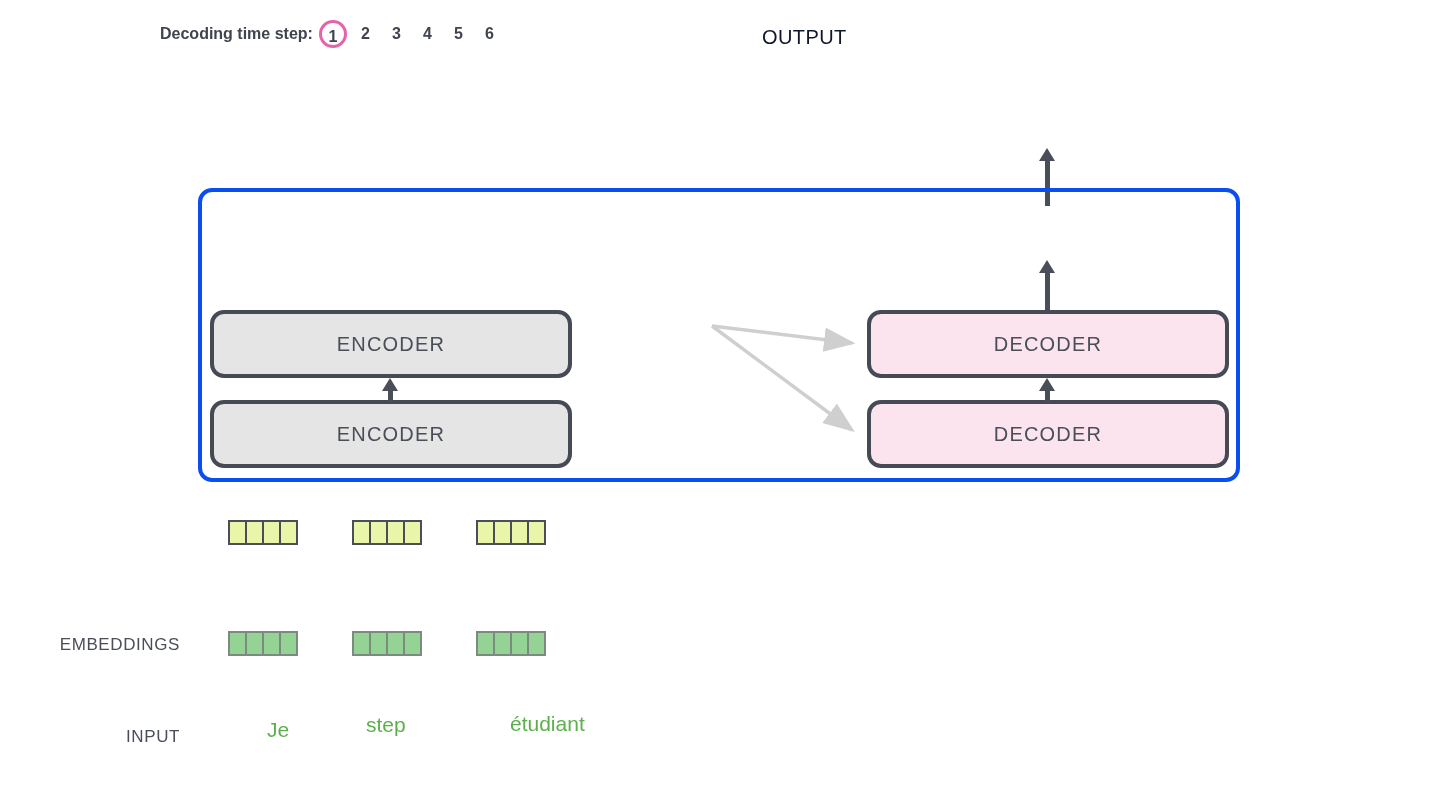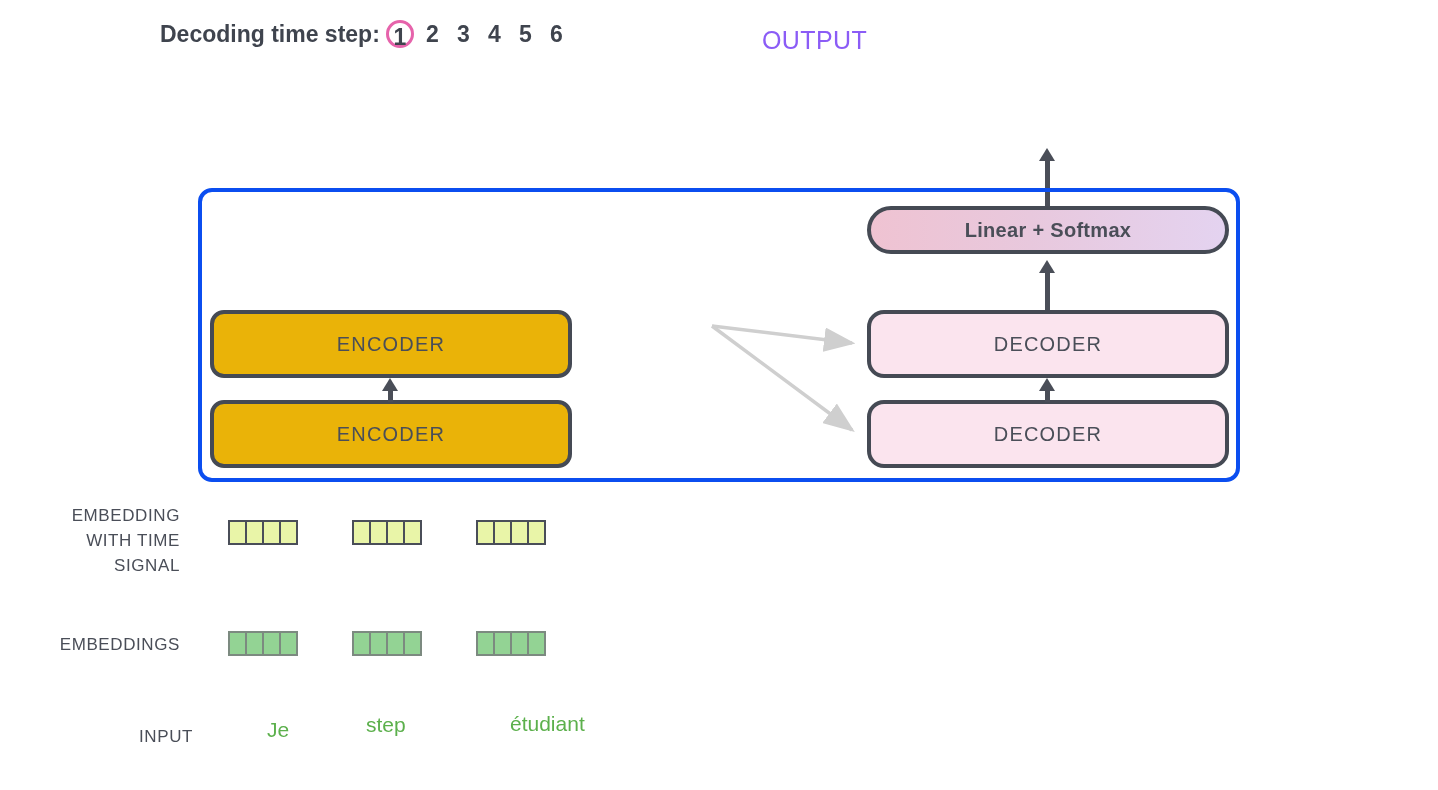--- a/index.html
+++ b/index.html
@@ -19,21 +19,21 @@
     overflow: hidden;
   }
 
   
   .timestep-row {
     position: absolute;
     left: 160px;
     top: 20px;
     display: flex;
     align-items: center;
-    font-size: 23px;
+    font-size: 16px;
     font-weight: bold;
     color: #3f444e;
     white-space: nowrap;
   }
   .timestep-label { margin-right: 6px; }
   .step-num {
     width: 31px;
     text-align: center;
     font-weight: bold;
     color: #3f444e;
@@ -44,22 +44,22 @@
     width: 28px;
     height: 28px;
     line-height: 28px;
     box-sizing: border-box;
     margin-right: 3px;
   }
   .output-label {
     position: absolute;
     left: 762px;
     top: 26px;
-    font-size: 25px;
-    color: #8b5cf6;
+    font-size: 20px;
+    color: #0f172a;
     letter-spacing: 0.4px;
   }
 
   
   .blue-box {
     position: absolute;
     left: 198px;
     top: 188px;
     width: 1042px;
     height: 294px;
@@ -75,22 +75,22 @@
     box-sizing: border-box;
     border: 4px solid #454a54;
     border-radius: 14px;
     display: flex;
     align-items: center;
     justify-content: center;
     font-size: 20px;
     letter-spacing: 1.2px;
     color: #4a4e58;
   }
-  .enc { background: #eab308; }
-  .dec { background: #fbe4ee; border-radius: 17px; }
+  .enc { background: #e5e5e5; }
+  .dec { background: #fbe4ee; }
   .linsoft {
     background: linear-gradient(to right, #efc3d2 0%, #e8c8dd 45%, #e4d3f0 100%);
     letter-spacing: 0.3px;
     font-size: 20px;
     font-weight: bold;
     border-radius: 26px;
   }
 
   #enc-top    { left: 210px;  top: 310px; width: 362px; height: 68px; }
   #enc-bottom { left: 210px;  top: 400px; width: 362px; height: 68px; }
@@ -164,23 +164,20 @@
 
   <div class="output-label">OUTPUT</div>
 
   <div>
     <div class="arrow-shaft" style="left:1045px; top:160px; height:46px;"></div>
     <div class="arrow-head" style="left:1039px; top:148px;"></div>
   </div>
 
   <div class="blue-box"></div>
 
-  <div class="block linsoft" id="lin-soft">
-    <span>Linear + Softmax</span>
-  </div>
 
   <div>
     <div class="arrow-shaft" style="left:1045px; top:272px; height:38px;"></div>
     <div class="arrow-head" style="left:1039px; top:260px;"></div>
   </div>
 
   <div class="block enc" id="enc-top">
     <span>ENCODER</span>
   </div>
   <div class="block enc" id="enc-bottom">
@@ -205,25 +202,20 @@
   <svg class="gray-arrows" width="1438" height="790">
     <defs>
       <marker id="grayhead" markerWidth="9" markerHeight="7" refX="8" refY="3.5" orient="auto">
         <polygon points="0 0, 9 3.5, 0 7" fill="#cfcfcf"></polygon>
       </marker>
     </defs>
     <line x1="712" y1="326" x2="852" y2="343" stroke="#cfcfcf" stroke-width="3.5" marker-end="url(#grayhead)"></line>
     <line x1="712" y1="326" x2="852" y2="430" stroke="#cfcfcf" stroke-width="3.5" marker-end="url(#grayhead)"></line>
   </svg>
 
-  <div class="side-label" style="left:20px; top:503px; width:160px;">
-    <div>EMBEDDING</div>
-    <div>WITH TIME</div>
-    <div>SIGNAL</div>
-  </div>
 
   <div class="cell-group" style="left:228px; top:520px;">
     <div class="cell yellow"></div>
     <div class="cell yellow"></div>
     <div class="cell yellow"></div>
     <div class="cell yellow"></div>
   </div>
   <div class="cell-group" style="left:352px; top:520px;">
     <div class="cell yellow"></div>
     <div class="cell yellow"></div>
@@ -251,19 +243,19 @@
     <div class="cell green"></div>
     <div class="cell green"></div>
   </div>
   <div class="cell-group" style="left:476px; top:631px;">
     <div class="cell green"></div>
     <div class="cell green"></div>
     <div class="cell green"></div>
     <div class="cell green"></div>
   </div>
 
-  <div class="side-label" style="left:33px; top:724px; width:160px;">INPUT</div>
+  <div class="side-label" style="left:20px; top:724px; width:160px;">INPUT</div>
 
   <div class="word" style="left:267px; top:718px;">Je</div>
   <div class="word" style="left:366px; top:713px;">step</div>
   <div class="word" style="left:462px; top:712px;margin-left:48px;">étudiant</div>
 
 </div>
 
 </body></html>

